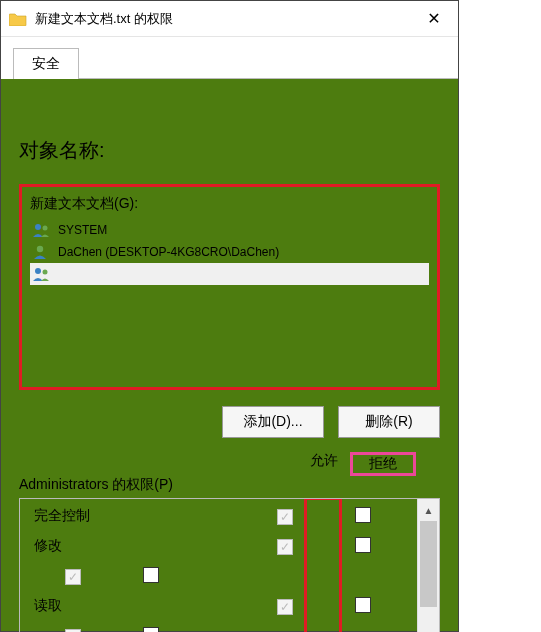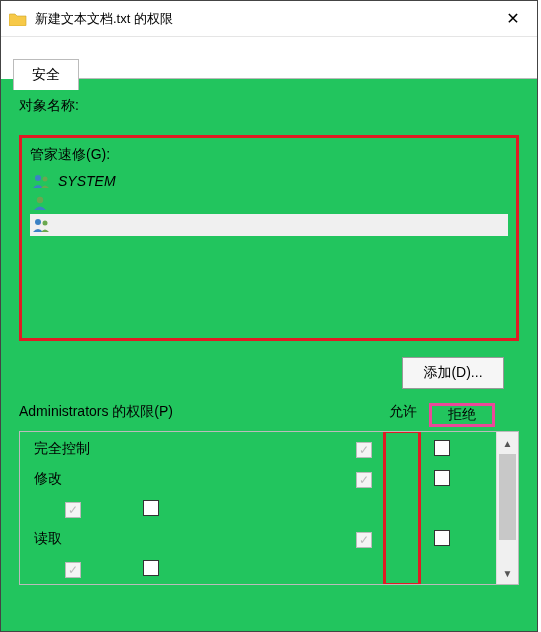--- a/index.html
+++ b/index.html
@@ -4,24 +4,24 @@
 <style>
   * { box-sizing: border-box; }
   html, body {
     margin: 0; padding: 0;
     font-family: "Microsoft YaHei", "Segoe UI", Tahoma, sans-serif;
     font-size: 13px;
     background: #fff;
     color: #000;
   }
   .window {
-    width: 538px; height: 632px;
+    width: 459px; height: 632px;
     border: 1px solid #444;
     display: flex; flex-direction: column;
-    background: #22c55e;
+    background: #4d7c0f;
     position: relative;
   }
   
   .titlebar {
     height: 36px;
     background: #fff;
     border-bottom: 1px solid #e5e5e5;
     display: flex; align-items: center;
     padding: 0 0 0 8px;
   }
@@ -45,90 +45,90 @@
     padding: 10px 0 0 12px;
     background: #fff;
   }
   .tab {
     display: inline-block;
     border: 1px solid #bbb;
     border-bottom: none;
     padding: 6px 18px;
     background: #fff;
     position: relative;
-    top: 12px;
+    top: 1px;
     font-size: 14px;
   }
   .tab-underline {
     border-top: 1px solid #bbb;
   }
   
   .body {
     padding: 18px 18px 0 18px;
     flex: 1;
     display: flex; flex-direction: column;
   }
   .object-row {
     display: flex;
     margin-bottom: 20px;
-    font-size: 14px;
+    font-size: 20px;
+    margin-top: 40px;
   }
   .object-row .label { width: 120px; }
   .object-row .value { flex: 1; overflow: hidden; text-overflow: clip; white-space: nowrap; }
   
   .groups-box {
     border: 3px solid #e01b24;
     padding: 8px;
   }
   .groups-label {
     font-size: 14px;
     margin-bottom: 6px;
   }
   .principal-list {
     height: 160px;
     overflow: hidden;
   }
   .principal-item {
     display: flex; align-items: center;
     padding: 3px 2px;
-    font-size: 14px;
-    font-style: italic;
+    font-size: 12px;
   }
   .principal-item.selected {
     background: #f0f0f0;
     color: #0a6cce;
   }
   .principal-item .p-icon {
     width: 20px; height: 16px;
     margin-right: 6px;
     flex-shrink: 0;
   }
   
   .buttons-row {
     display: flex; justify-content: flex-end;
     gap: 14px;
-    margin: 16px 15px 14px 0;
+    margin: 16px 0 14px 0;
   }
   .win-btn {
     min-width: 102px;
     padding: 6px 14px;
     border: 1px solid #999;
     background: #f6f6f6;
     font-size: 14px;
     text-align: center;
     cursor: default;
   }
   
   .perm-header {
     display: flex;
     font-size: 14px;
     margin-bottom: 4px;
     padding-right: 24px;
   }
-  .perm-header .ph-label { flex: 1; }
+  .perm-header .ph-label { flex: 1; margin-top: 24px; }
   .perm-header .ph-col {
     width: 78px;
     text-align: right;
   }
   .deny-header-box {
     border: 3px solid #ec4899;
     display: inline-block;
     padding: 0 16px;
   }
   
@@ -228,21 +228,21 @@
     <div class="tab-underline"></div>
   </div>
 
   <div class="body">
 
     <div class="object-row">
       <div class="label">对象名称:</div>
     </div>
 
     <div class="groups-box">
-      <div class="groups-label">管家速修(G):</div>
+      <div class="groups-label">新建文本文档(G):</div>
       <div class="principal-list">
 
         <div class="principal-item">
           <span class="p-icon">
             <svg viewBox="0 0 20 16" width="20" height="16">
               <circle cx="6" cy="5" r="3" fill="#3b82c4"></circle>
               <path d="M1 15 q5 -6 10 0 z" fill="#3b82c4"></path>
               <circle cx="13" cy="6" r="2.5" fill="#6aa84f"></circle>
               <path d="M9 15 q4 -5 8 0 z" fill="#6aa84f"></path>
             </svg>
@@ -250,40 +250,44 @@
           <span>SYSTEM</span>
         </div>
 
         <div class="principal-item">
           <span class="p-icon">
             <svg viewBox="0 0 20 16" width="20" height="16">
               <circle cx="8" cy="5" r="3.2" fill="#6aa84f"></circle>
               <path d="M2 15 q6 -7 12 0 z" fill="#3b82c4"></path>
             </svg>
           </span>
+          <span>DaChen (DESKTOP-4KG8CRO\DaChen)</span>
         </div>
 
         <div class="principal-item selected">
           <span class="p-icon">
             <svg viewBox="0 0 20 16" width="20" height="16">
               <circle cx="6" cy="5" r="3" fill="#3b82c4"></circle>
               <path d="M1 15 q5 -6 10 0 z" fill="#3b82c4"></path>
               <circle cx="13" cy="6" r="2.5" fill="#6aa84f"></circle>
               <path d="M9 15 q4 -5 8 0 z" fill="#6aa84f"></path>
             </svg>
           </span>
         </div>
 
       </div>
     </div>
 
     <div class="buttons-row">
       <div class="win-btn">
         <span>添加(D)...</span>
       </div>
+      <div class="win-btn">
+        <span>删除(R)</span>
+      </div>
     </div>
 
     <div class="perm-header">
       <div class="ph-label">Administrators 的权限(P)</div>
       <div class="ph-col">允许</div>
       <div class="ph-col">
         <span class="deny-header-box">拒绝</span>
       </div>
     </div>
 

